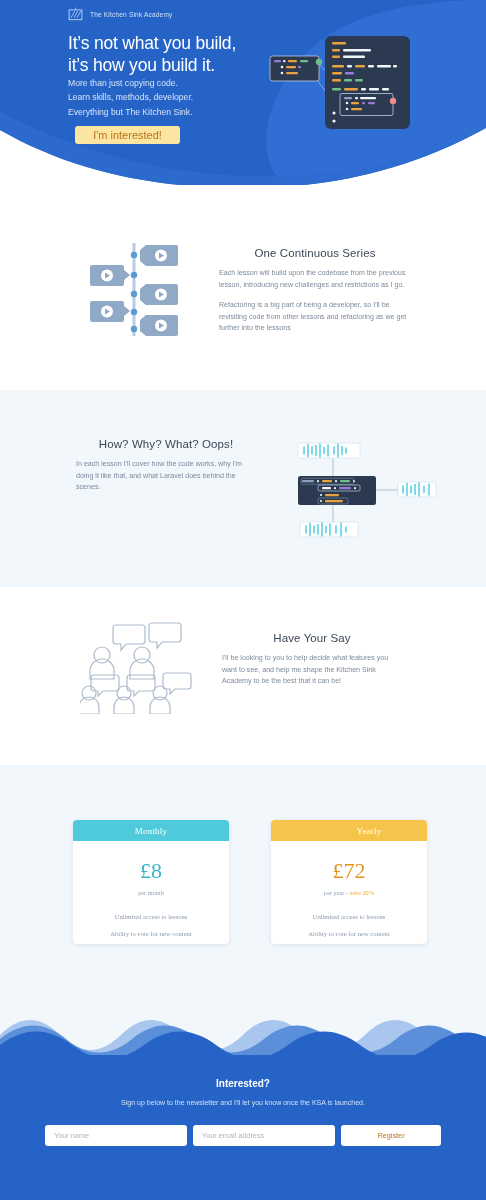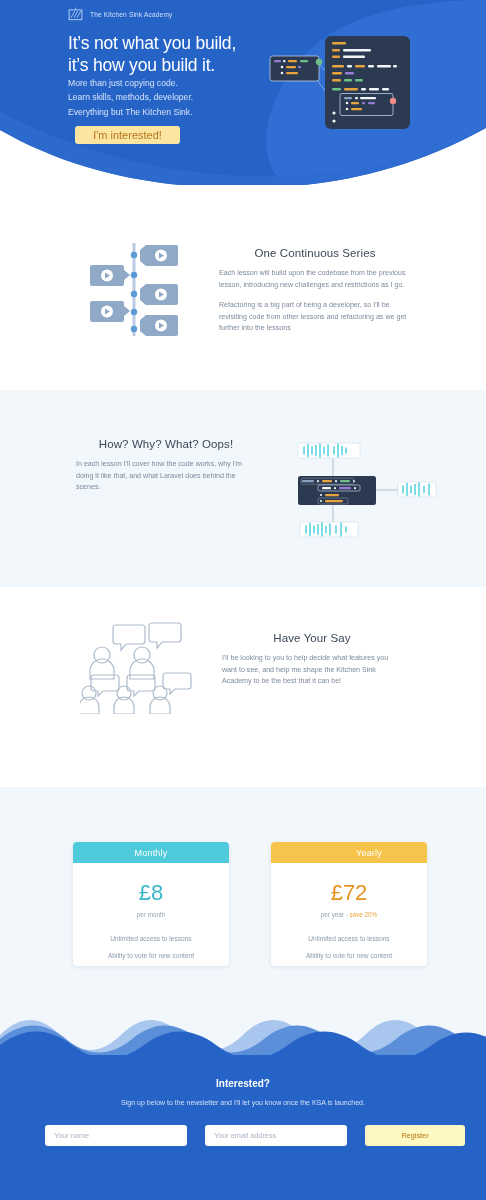--- a/index.html
+++ b/index.html
@@ -77,21 +77,21 @@
   .sec-how { top: 390px; height: 197px; background: #f1f7fb; }
   .how-copy { position: absolute; left: 76px; top: 48px; width: 180px; }
   .how-art  { position: absolute; left: 288px; top: 48px; }
 
   
   .sec-say { top: 587px; height: 178px; background: #ffffff; }
   .say-art  { position: absolute; left: 80px; top: 32px; }
   .say-copy { position: absolute; left: 222px; top: 45px; width: 180px; }
 
   
-  .sec-pricing { top: 787px; height: 245px; background: #f1f7fb; }
+  .sec-pricing { top: 765px; height: 245px; background: #f1f7fb; font-family: Liberation Serif, serif; }
   .card {
     position: absolute; top: 55px; width: 156px; height: 124px;
     background: #ffffff; border-radius: 4px;
     box-shadow: 0 1px 4px rgba(40,60,90,.10);
     overflow: hidden;
   }
   .card.monthly { left: 73px; }
   .card.yearly  { left: 271px; }
   .card-head {
     height: 21px; display: flex; align-items: center; justify-content: center;
@@ -130,35 +130,35 @@
   .foot-title {
     position: absolute; top: 68px; left: 0; width: 486px;
     text-align: center; color: #ffffff; font-size: 10px;
   }
   .foot-sub {
     position: absolute; top: 89px; left: 0; width: 486px;
     text-align: center; color: #cfe0f7; font-size: 7px;
   }
   .foot-form {
     position: absolute; top: 115px; left: 45px;
-    display: flex; gap: 18px;
+    display: flex; gap: 6px;
   }
   .foot-form input {
     height: 21px; border: none; border-radius: 3px;
     background: #ffffff; padding: 0 9px;
     font-size: 7.3px; color: #3c4858;
     font-family: "Liberation Sans", sans-serif;
     outline: none;
   }
   .foot-form input::placeholder { color: #a9b5c3; }
   .in-name  { width: 142px; }
   .in-email { width: 142px; }
   .btn-register {
     width: 100px; height: 21px; border: none; border-radius: 3px;
-    background: #fef9c3; color: #b8751a; font-size: 7.3px;
+    background: #ffffff; color: #b8751a; font-size: 7.3px;
     cursor: pointer; font-family: "Liberation Sans", sans-serif;
   }
 </style>
 </head>
 <body>
 
 <div class="page">
 
   <header class="hero">
     <svg class="hero-bg-svg" width="486" height="185" viewBox="0 0 486 185">

